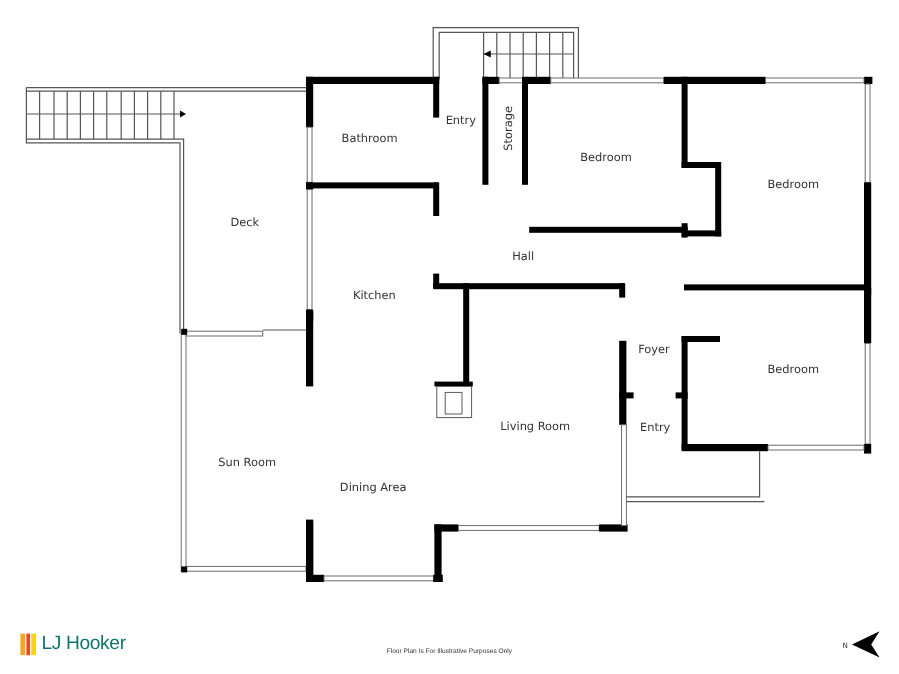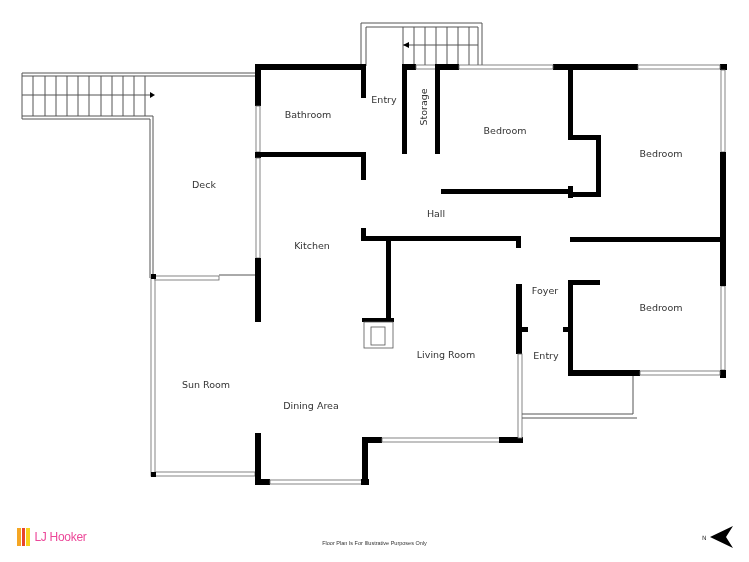--- a/index.html
+++ b/index.html
@@ -4,21 +4,21 @@
 <style>
   html, body { margin:0; padding:0; background:#ffffff; }
   body { width:749px; height:562px; position:relative; overflow:hidden; font-family:"DejaVu Sans", sans-serif; }
   svg.plan { position:absolute; left:0; top:0; }
   .wall { fill:#000; }
   .thin { fill:none; stroke:#555; stroke-width:1; }
   .win { fill:#fff; stroke:#666; stroke-width:0.8; }
   .lbl { font-family:"DejaVu Sans", sans-serif; font-size:9.5px; fill:#333; text-anchor:middle; }
   .logo { position:absolute; left:17px; top:528px; display:flex; align-items:center; }
   .bar { width:3.5px; height:18px; margin-right:1px; }
-  .logo-text { font-family:"Liberation Sans", sans-serif; font-size:12px; color:#ec4899; margin-left:4px; letter-spacing:-0.3px; line-height:18px; }
+  .logo-text { font-family:"Liberation Sans", sans-serif; font-size:16px; color:#0f766e; margin-left:4px; letter-spacing:-0.3px; line-height:18px; }
   .disclaimer { position:absolute; left:0; width:749px; top:540px; text-align:center; font-family:"Liberation Sans", sans-serif; font-size:5.5px; color:#333; }
   .compass { position:absolute; left:700px; top:524px; }
 </style>
 </head>
 <body>
 
 <svg class="plan" width="749" height="515" viewBox="0 0 749 515">
 
   <g>
     <polyline class="thin" points="22,73 255,73"></polyline>

